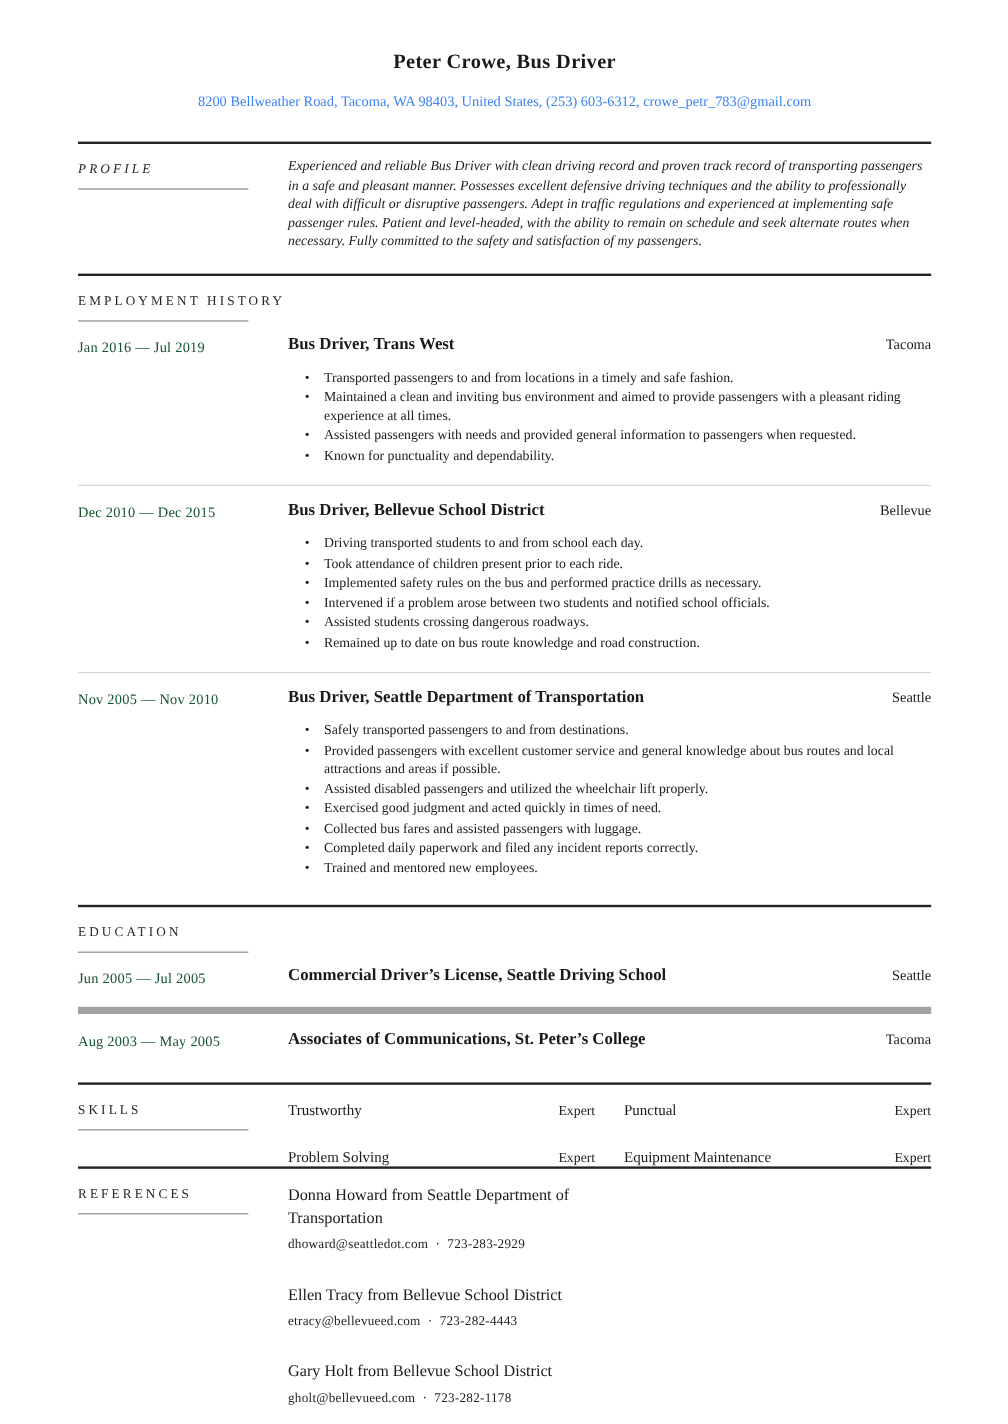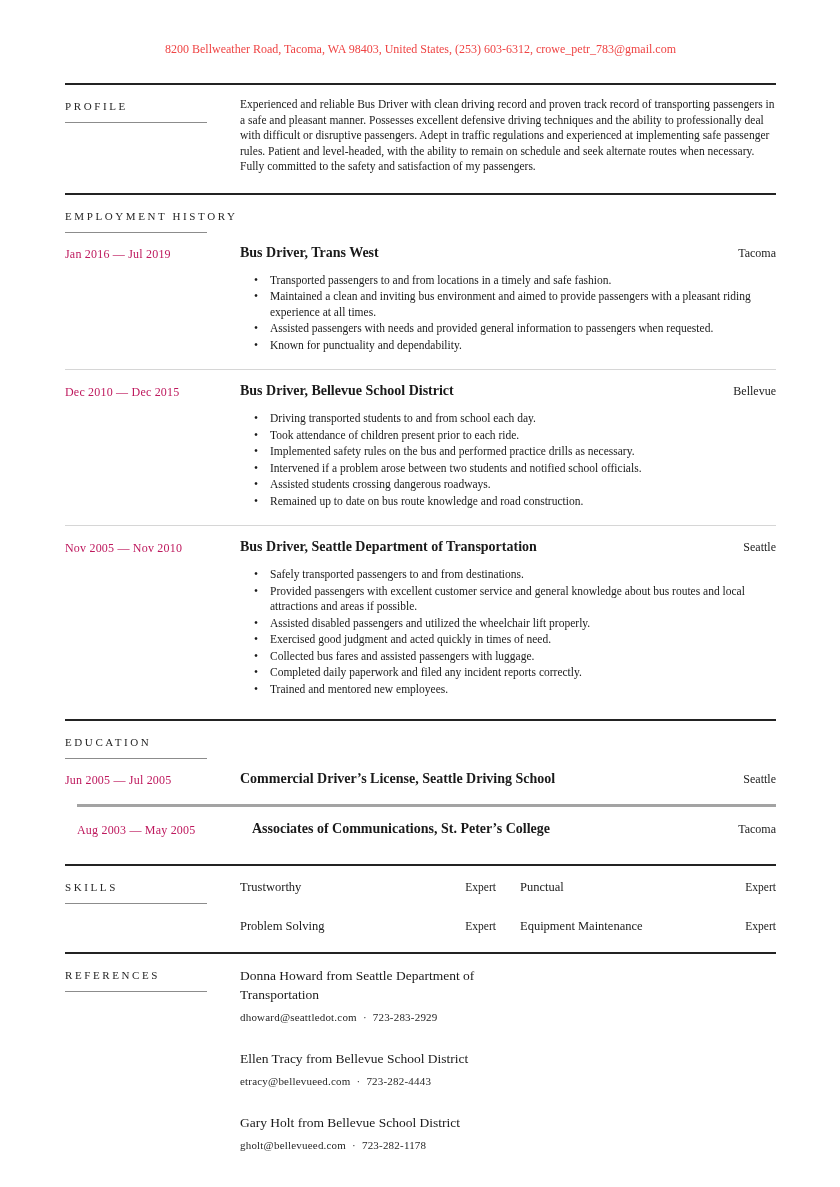--- a/index.html
+++ b/index.html
@@ -12,67 +12,67 @@
   .page {
     width: 840px;
     min-height: 1187px;
     background: #ffffff;
     padding: 42px 64px 48px 65px;
   }
 
   
   .header { text-align: center; margin-bottom: 26px; }
   .name { font-size: 17px; font-weight: 700; letter-spacing: .3px; margin-bottom: 15px; }
-  .contact { font-size: 12px; color: #ef4444; }
+  .contact { font-size: 12px; color: #3b82f6; }
 
   
   .section { border-top: 2px solid #232323; padding-top: 12px; }
-  .sec-profile { padding-bottom: 18px; }
+  .sec-profile { padding-bottom: 18px; font-style: italic; }
   .sec-employment { padding-bottom: 6px; }
   .sec-education { padding-bottom: 10px; }
-  .sec-skills { padding-bottom: 18px; }
+  .sec-skills { }
   .sec-references { padding-bottom: 4px; }
 
   .row { display: flex; align-items: flex-start; }
   .gutter { flex: 0 0 175px; width: 175px; padding-right: 24px; }
   .content { flex: 1; min-width: 0; }
 
   .section-label {
     font-size: 11px;
     letter-spacing: 2.6px;
     color: #262626;
     padding-top: 3px;
     white-space: nowrap;
   }
   .label-rule { width: 142px; border-bottom: 1px solid #8c8c8c; margin-top: 10px; }
   .label-block { margin-bottom: 12px; }
 
   .profile-text { font-size: 11.5px; line-height: 15.5px; }
 
   
-  .dates { font-size: 12px; letter-spacing: .2px; padding-top: 2px; color: #be185d; }
+  .dates { font-size: 12px; letter-spacing: .2px; padding-top: 2px; color: #14532d; }
   .entry-head { display: flex; justify-content: space-between; align-items: baseline; margin-bottom: 12px; }
   .entry-title { font-size: 14px; font-weight: 700; }
   .entry-location { font-size: 12px; white-space: nowrap; padding-left: 12px; }
 
   .emp-entry { padding-bottom: 15px; }
   .emp-entry + .emp-entry { border-top: 1px solid #d6d6d6; padding-top: 13px; }
 
   .bullets { list-style: none; }
   .bullets li {
     position: relative;
     padding-left: 30px;
     font-size: 11.5px;
     line-height: 15.5px;
     margin-bottom: 1px;
   }
   .bullets li::before { content: "\2022"; position: absolute; left: 14px; top: 0; }
 
   .edu-entry { padding-bottom: 16px; }
-  .edu-entry + .edu-entry { border-top: 3px solid #a3a3a3; padding-top: 14px; margin-left: 12px; }
+  .edu-entry + .edu-entry { border-top: 6px solid #a3a3a3; padding-top: 14px; }
   .edu-entry .entry-head { margin-bottom: 0; text-align: center; }
 
   
   .skills-grid { display: grid; grid-template-columns: 1fr 1fr; column-gap: 36px; row-gap: 9px; padding-top: 2px; gap: 24px; }
   .skill { display: flex; justify-content: space-between; align-items: baseline; }
   .skill-name { font-size: 12.5px; }
   .skill-level { font-size: 11.5px; padding-left: 10px; }
 
   
   .ref-entry { margin-bottom: 26px; }
@@ -86,20 +86,21 @@
   }
   .ref-contact { font-size: 11px; letter-spacing: .2px; color: #1f1f1f; }
   .ref-contact .dot { margin: 0 6px; }
 </style>
 </head>
 <body>
 
 <div class="page">
 
   <header class="header">
+    <h1 class="name">Peter Crowe, Bus Driver</h1>
     <p class="contact">8200 Bellweather Road, Tacoma, WA 98403, United States, (253) 603-6312, crowe_petr_783@gmail.com</p>
   </header>
 
   <section class="section sec-profile">
     <div class="row">
       <div class="gutter">
         <div class="section-label">PROFILE</div>
         <div class="label-rule"></div>
       </div>
       <div class="content">

